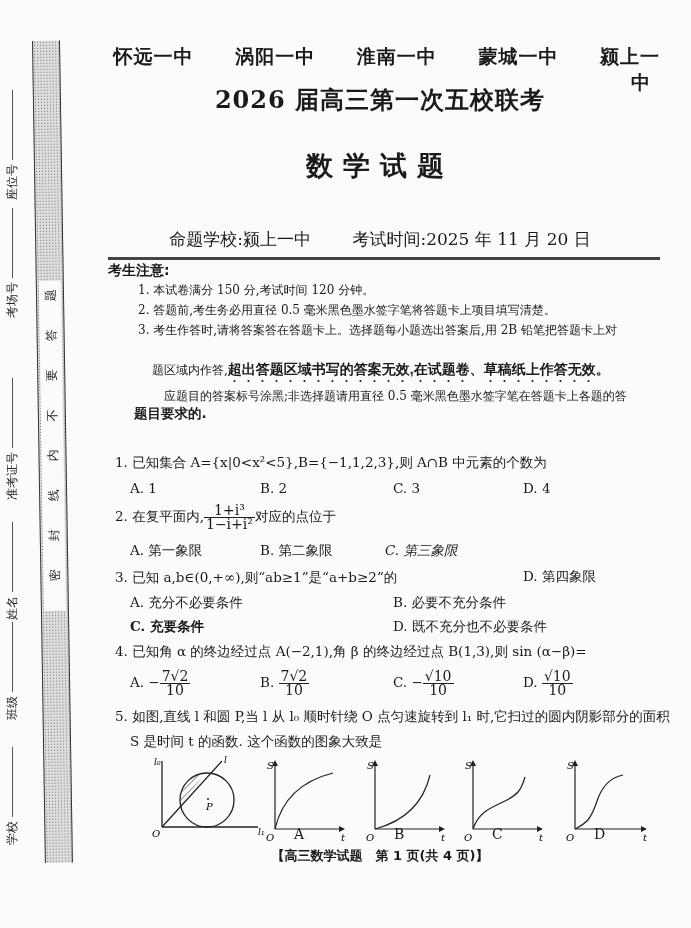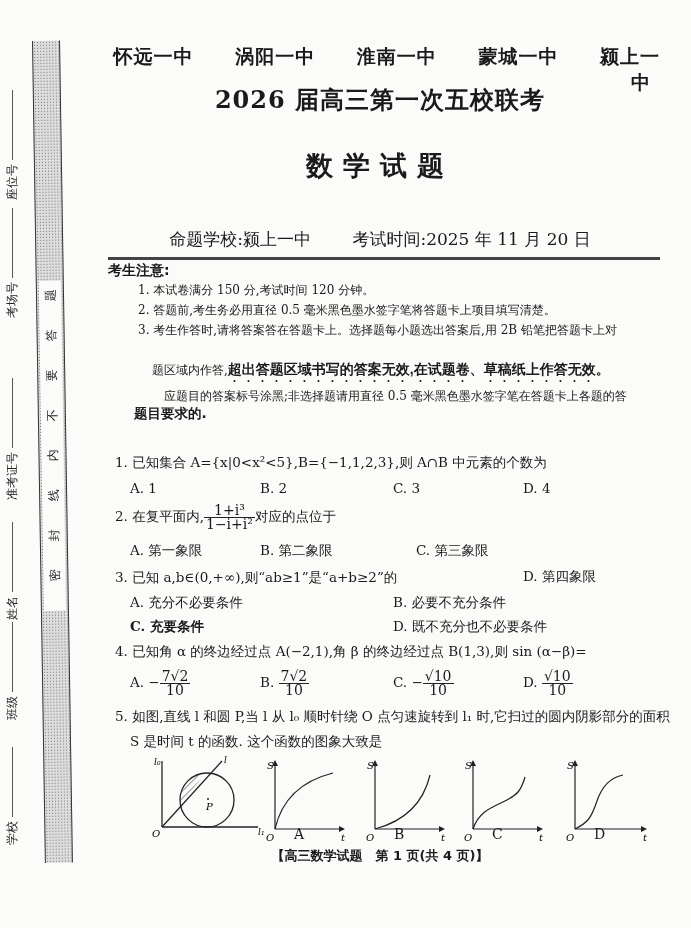--- a/index.html
+++ b/index.html
@@ -119,21 +119,21 @@
 <span class="opt" style="left:130px; top:480px;">A. 1</span>
 <span class="opt" style="left:260px; top:480px;">B. 2</span>
 <span class="opt" style="left:393px; top:480px;">C. 3</span>
 <span class="opt" style="left:523px; top:480px;">D. 4</span>
 
 <div class="abs q" style="top:504px;">
   <span>2. 在复平面内,</span><span class="frac"><span class="num">1+i³</span><span class="den">1−i+i²</span></span><span>对应的点位于</span>
 </div>
 <span class="opt" style="left:130px; top:542px;">A. 第一象限</span>
 <span class="opt" style="left:260px; top:542px;">B. 第二象限</span>
-<span class="opt" style="left:416px; top:542px;">C. 第三象限</span>
+<span class="opt" style="left:385px; top:542px;font-style:italic;">C. 第三象限</span>
 <span class="opt" style="left:523px; top:568px;">D. 第四象限</span>
 
 <div class="abs q" style="top:569px;text-align:right;">3. 已知 a,b∈(0,+∞),则“ab≥1”是“a+b≥2”的</div>
 <span class="opt" style="left:130px; top:594px;">A. 充分不必要条件</span>
 <span class="opt" style="left:393px; top:594px;">B. 必要不充分条件</span>
 <span class="opt" style="left:130px; top:618px;font-weight:bold;">C. 充要条件</span>
 <span class="opt" style="left:393px; top:618px;">D. 既不充分也不必要条件</span>
 
 <div class="abs q" style="top:643px;">4. 已知角 α 的终边经过点 A(−2,1),角 β 的终边经过点 B(1,3),则 sin (α−β)=</div>
 <span class="opt" style="left:130px; top:670px;"><span>A.</span> <span>−</span><span class="frac"><span class="num">7√2</span><span class="den">10</span></span></span>

